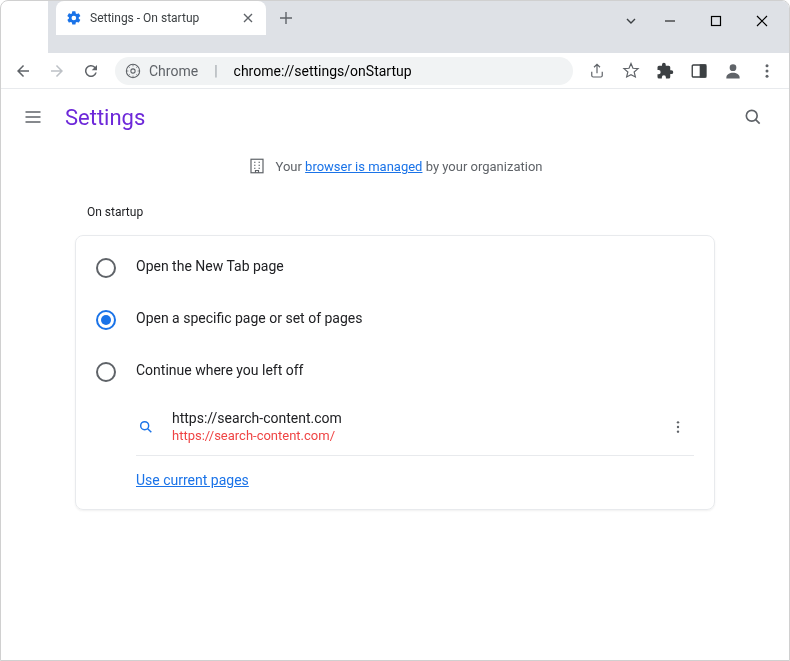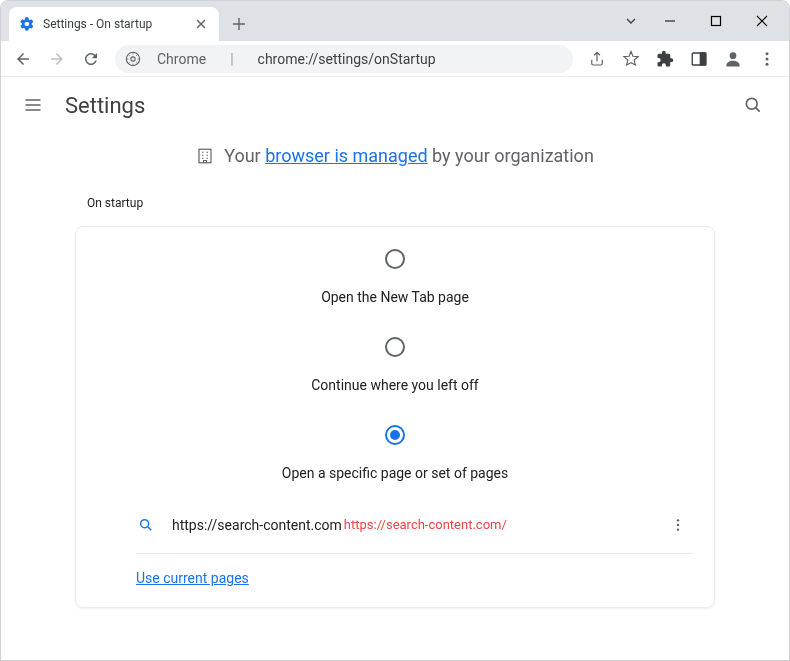--- a/index.html
+++ b/index.html
@@ -13,25 +13,26 @@
 .window-frame {
   width: 100%;
   height: 100%;
   border: 1px solid #d0d0d0;
   border-radius: 8px 8px 0 0;
   overflow: hidden;
   display: flex;
   flex-direction: column;
 }
 .titlebar {
-  height: 40px;
+  height: 52px;
   background: #dee1e6;
   display: flex;
-  align-items: flex-end;
+  align-items: flex-start;
   position: relative;
+  margin-left: 47px;
 }
 .tab-strip {
   display: flex;
   align-items: flex-end;
   padding-left: 8px;
   flex: 1;
 }
 .tab {
   background: #fff;
   height: 34px;
@@ -83,27 +84,27 @@
 .nav-btn.disabled { color: #bdc1c6; cursor: default; }
 .omnibox {
   flex: 1;
   height: 28px;
   background: #f1f3f4;
   border-radius: 14px;
   display: flex;
   align-items: center;
   padding: 0 10px;
   margin: 0 6px;
-  gap: 16px;
+  gap: 8px;
   font-size: 14px;
   color: #202124;
 }
 .omnibox .chrome-word { color: #5f6368; }
 .omnibox .url-divider { color: #9aa0a6; margin: 0 8px; }
-.omnibox .path { color: #404040; }
+.omnibox .path { color: #000000; }
 .toolbar-icon {
   width: 32px; height: 32px;
   display: flex; align-items: center; justify-content: center;
   color: #5f6368;
   cursor: pointer;
 }
 .content {
   flex: 1;
   background: #fff;
   overflow: auto;
@@ -116,57 +117,56 @@
   gap: 20px;
   position: relative;
 }
 .hamburger {
   width: 24px; height: 24px;
   display: flex; align-items: center; justify-content: center;
   cursor: pointer;
 }
 .settings-title {
   font-size: 22px;
-  color: #404040;
+  color: #6d28d9;
   font-weight: 400;
   text-align: center;
 }
 .search-btn {
   position: absolute;
   right: 24px;
   width: 24px; height: 24px;
   display: flex; align-items: center; justify-content: center;
   cursor: pointer;
   color: #5f6368;
 }
 .managed-banner {
   display: flex;
   align-items: center;
   justify-content: center;
   gap: 10px;
   padding: 12px 0 18px;
-  font-size: 18px;
+  font-size: 13px;
   color: #5f6368;
 }
 .managed-link { color: #1a73e8; text-decoration: underline; cursor: pointer; }
 .settings-body { padding: 0 40px; max-width: 720px; margin: 0 auto; }
 .section-title { font-size: 12px; color: #202124; margin: 12px 0 16px 12px; }
 .card {
   border: 1px solid #e8eaed;
   border-radius: 8px;
   box-shadow: 0 1px 2px rgba(60,64,67,0.08);
   padding: 6px 0;
 }
 .radio-row {
   display: flex;
-  align-items: center;
+  align-items: flex-start;
   padding: 16px 20px;
   gap: 20px;
   cursor: pointer;
-  flex-direction: column;
 }
 .radio-outer {
   width: 20px; height: 20px;
   border-radius: 50%;
   border: 2px solid #5f6368;
   display: flex; align-items: center; justify-content: center;
   flex-shrink: 0;
 }
 .radio-outer.selected { border-color: #1a73e8; }
 .radio-inner {
@@ -182,21 +182,21 @@
   padding: 12px 0;
   border-bottom: 1px solid #e8eaed;
   gap: 16px;
 }
 .page-favicon {
   width: 20px; height: 20px;
   display: flex; align-items: center; justify-content: center;
   color: #1a73e8;
   flex-shrink: 0;
 }
-.page-text { flex: 1; display: flex; flex-direction: row; gap: 2px; }
+.page-text { flex: 1; display: flex; flex-direction: column; gap: 2px; }
 .page-title { font-size: 14px; color: #202124; }
 .page-url { font-size: 13px; color: #ef4444; }
 .page-menu {
   width: 32px; height: 32px;
   display: flex; align-items: center; justify-content: center;
   cursor: pointer;
   color: #5f6368;
 }
 .link-row {
   padding: 14px 0;
@@ -357,28 +357,28 @@
 
     <div class="settings-body">
       <div class="section-title">On startup</div>
 
       <div class="card">
         <div class="radio-row">
           <div class="radio-outer"></div>
           <div class="radio-label">Open the New Tab page</div>
         </div>
         <div class="radio-row">
-          <div class="radio-outer"></div>
-          <div class="radio-label">Continue where you left off</div>
-        </div>
-        <div class="radio-row">
           <div class="radio-outer selected">
               <div class="radio-inner"></div>
             </div>
           <div class="radio-label">Open a specific page or set of pages</div>
+        </div>
+        <div class="radio-row">
+          <div class="radio-outer"></div>
+          <div class="radio-label">Continue where you left off</div>
         </div>
 
         <div class="page-list">
           <div class="page-item">
             <div class="page-favicon">
               <svg width="16" height="16" viewBox="0 0 24 24" fill="none" stroke="#1a73e8" stroke-width="2.2">
                   <circle cx="10" cy="10" r="6"></circle>
                   <line x1="20" y1="20" x2="14.5" y2="14.5"></line>
                 </svg>
             </div>

